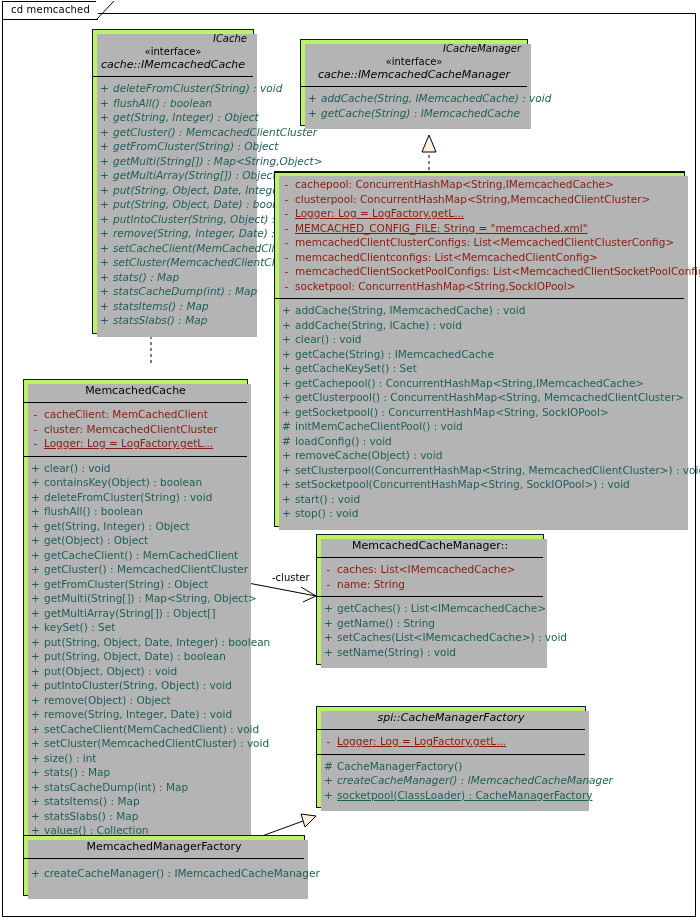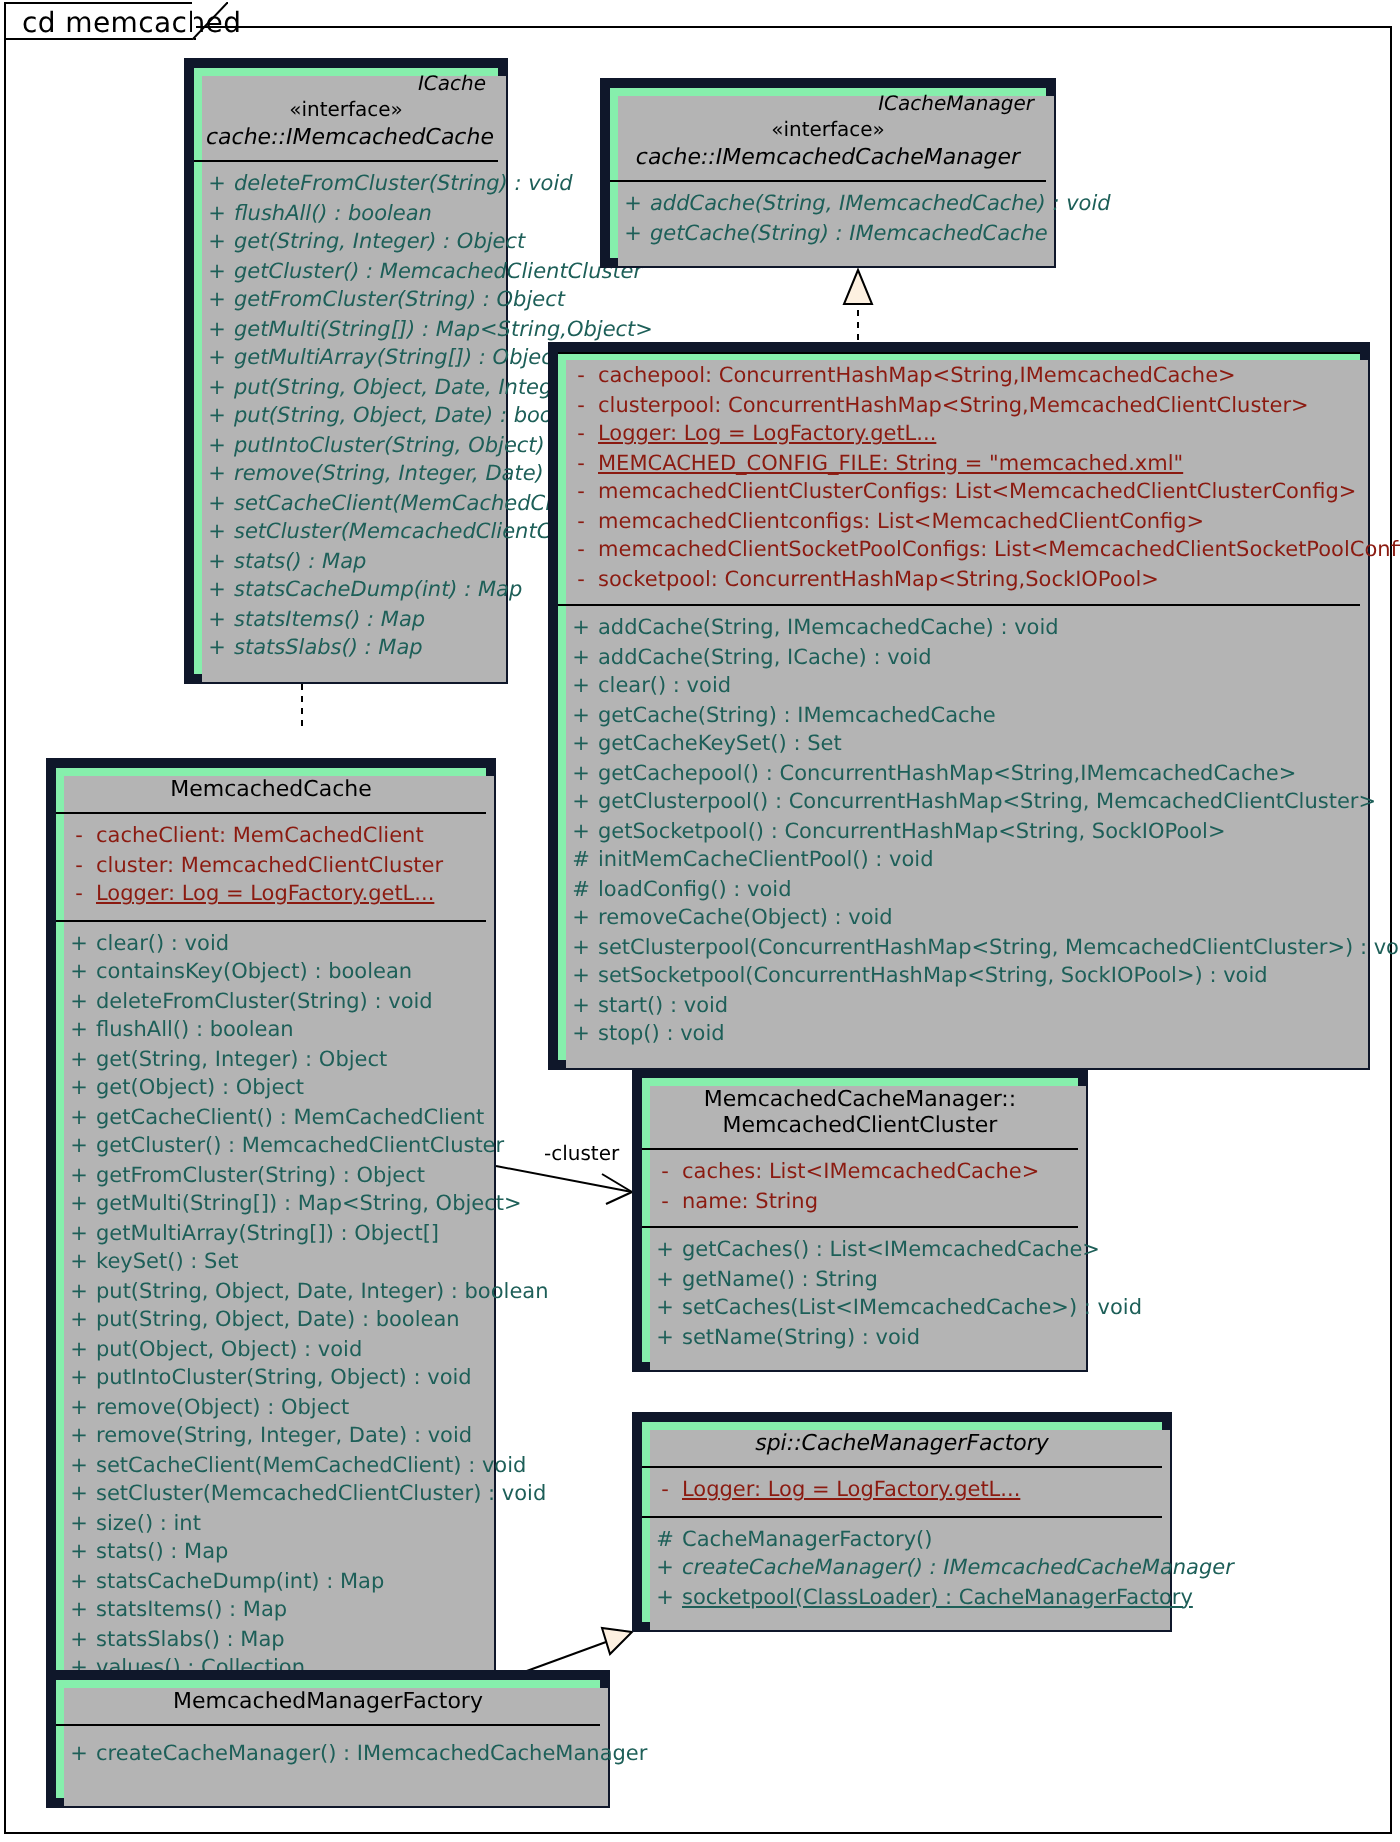--- a/index.html
+++ b/index.html
@@ -39,40 +39,40 @@
     border-left: 1px solid #000;
     border-top: 1px solid #000;
     border-bottom: 1px solid #000;
     background: #ffffff;
     z-index: 6;
   }
   .frame-tab-label {
     position: absolute;
     left: 8px;
     top: 2px;
-    font-size: 14px;
+    font-size: 10px;
     color: #000000;
     white-space: nowrap;
     letter-spacing: 0.2px;
   }
   .frame-tab-slope {
     position: absolute;
     left: 96px;
     top: 1px;
     width: 18px;
     height: 19px;
     z-index: 6;
   }
 
   
   .uml {
     position: absolute;
     box-sizing: border-box;
-    border: 5px solid #0f172a;
-    background: #86efac;
+    border: 1px solid #0f172a;
+    background: #bef264;
     z-index: 3;
   }
   .uml::after {
     content: "";
     position: absolute;
     left: 4px;
     top: 4px;
     right: -4px;
     bottom: -4px;
     background: #b4b4b4;
@@ -504,21 +504,20 @@
       <div class="row meth">
           <span class="vis">+</span>
           <span class="sig">values() : Collection</span>
         </div>
     </div>
   </div>
 
   <div class="uml" style="left:316px; top:534px; width:228px;">
     <div class="hdr">
       <div class="cls-name">MemcachedCacheManager::</div>
-      <div class="cls-name">MemcachedClientCluster</div>
     </div>
     <div class="sect">
       <div class="row attr">
           <span class="vis">-</span>
           <span class="sig">caches:  List&lt;IMemcachedCache&gt;</span>
         </div>
       <div class="row attr">
           <span class="vis">-</span>
           <span class="sig">name:  String</span>
         </div>

